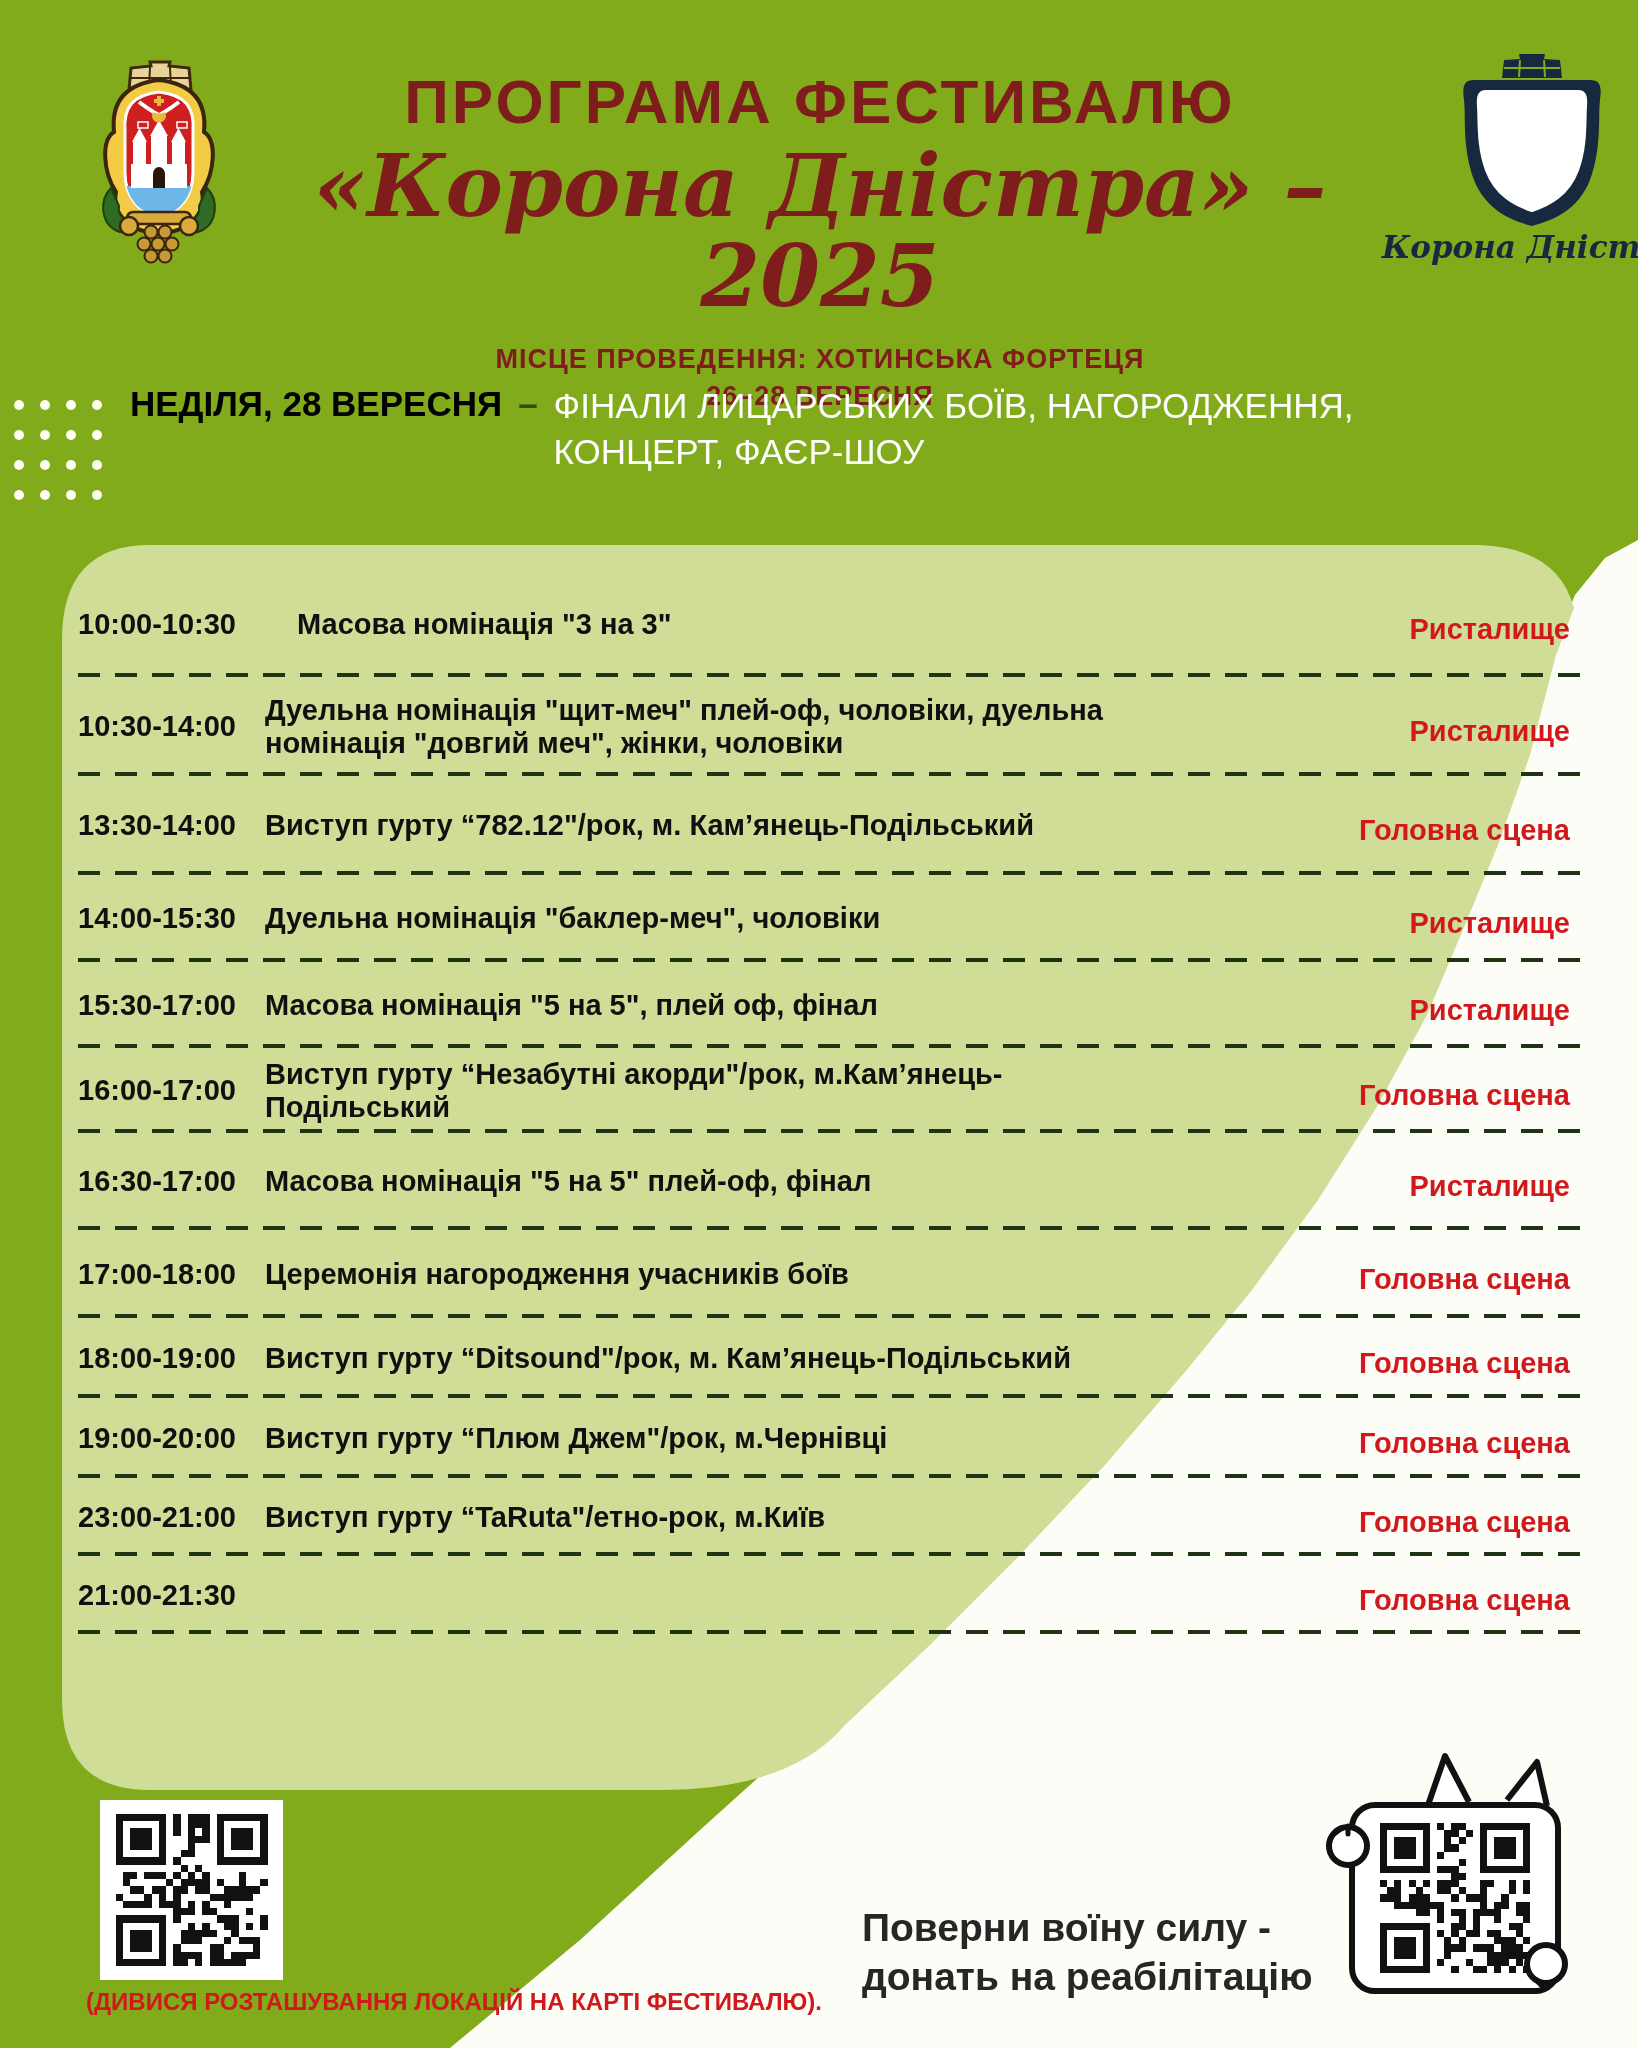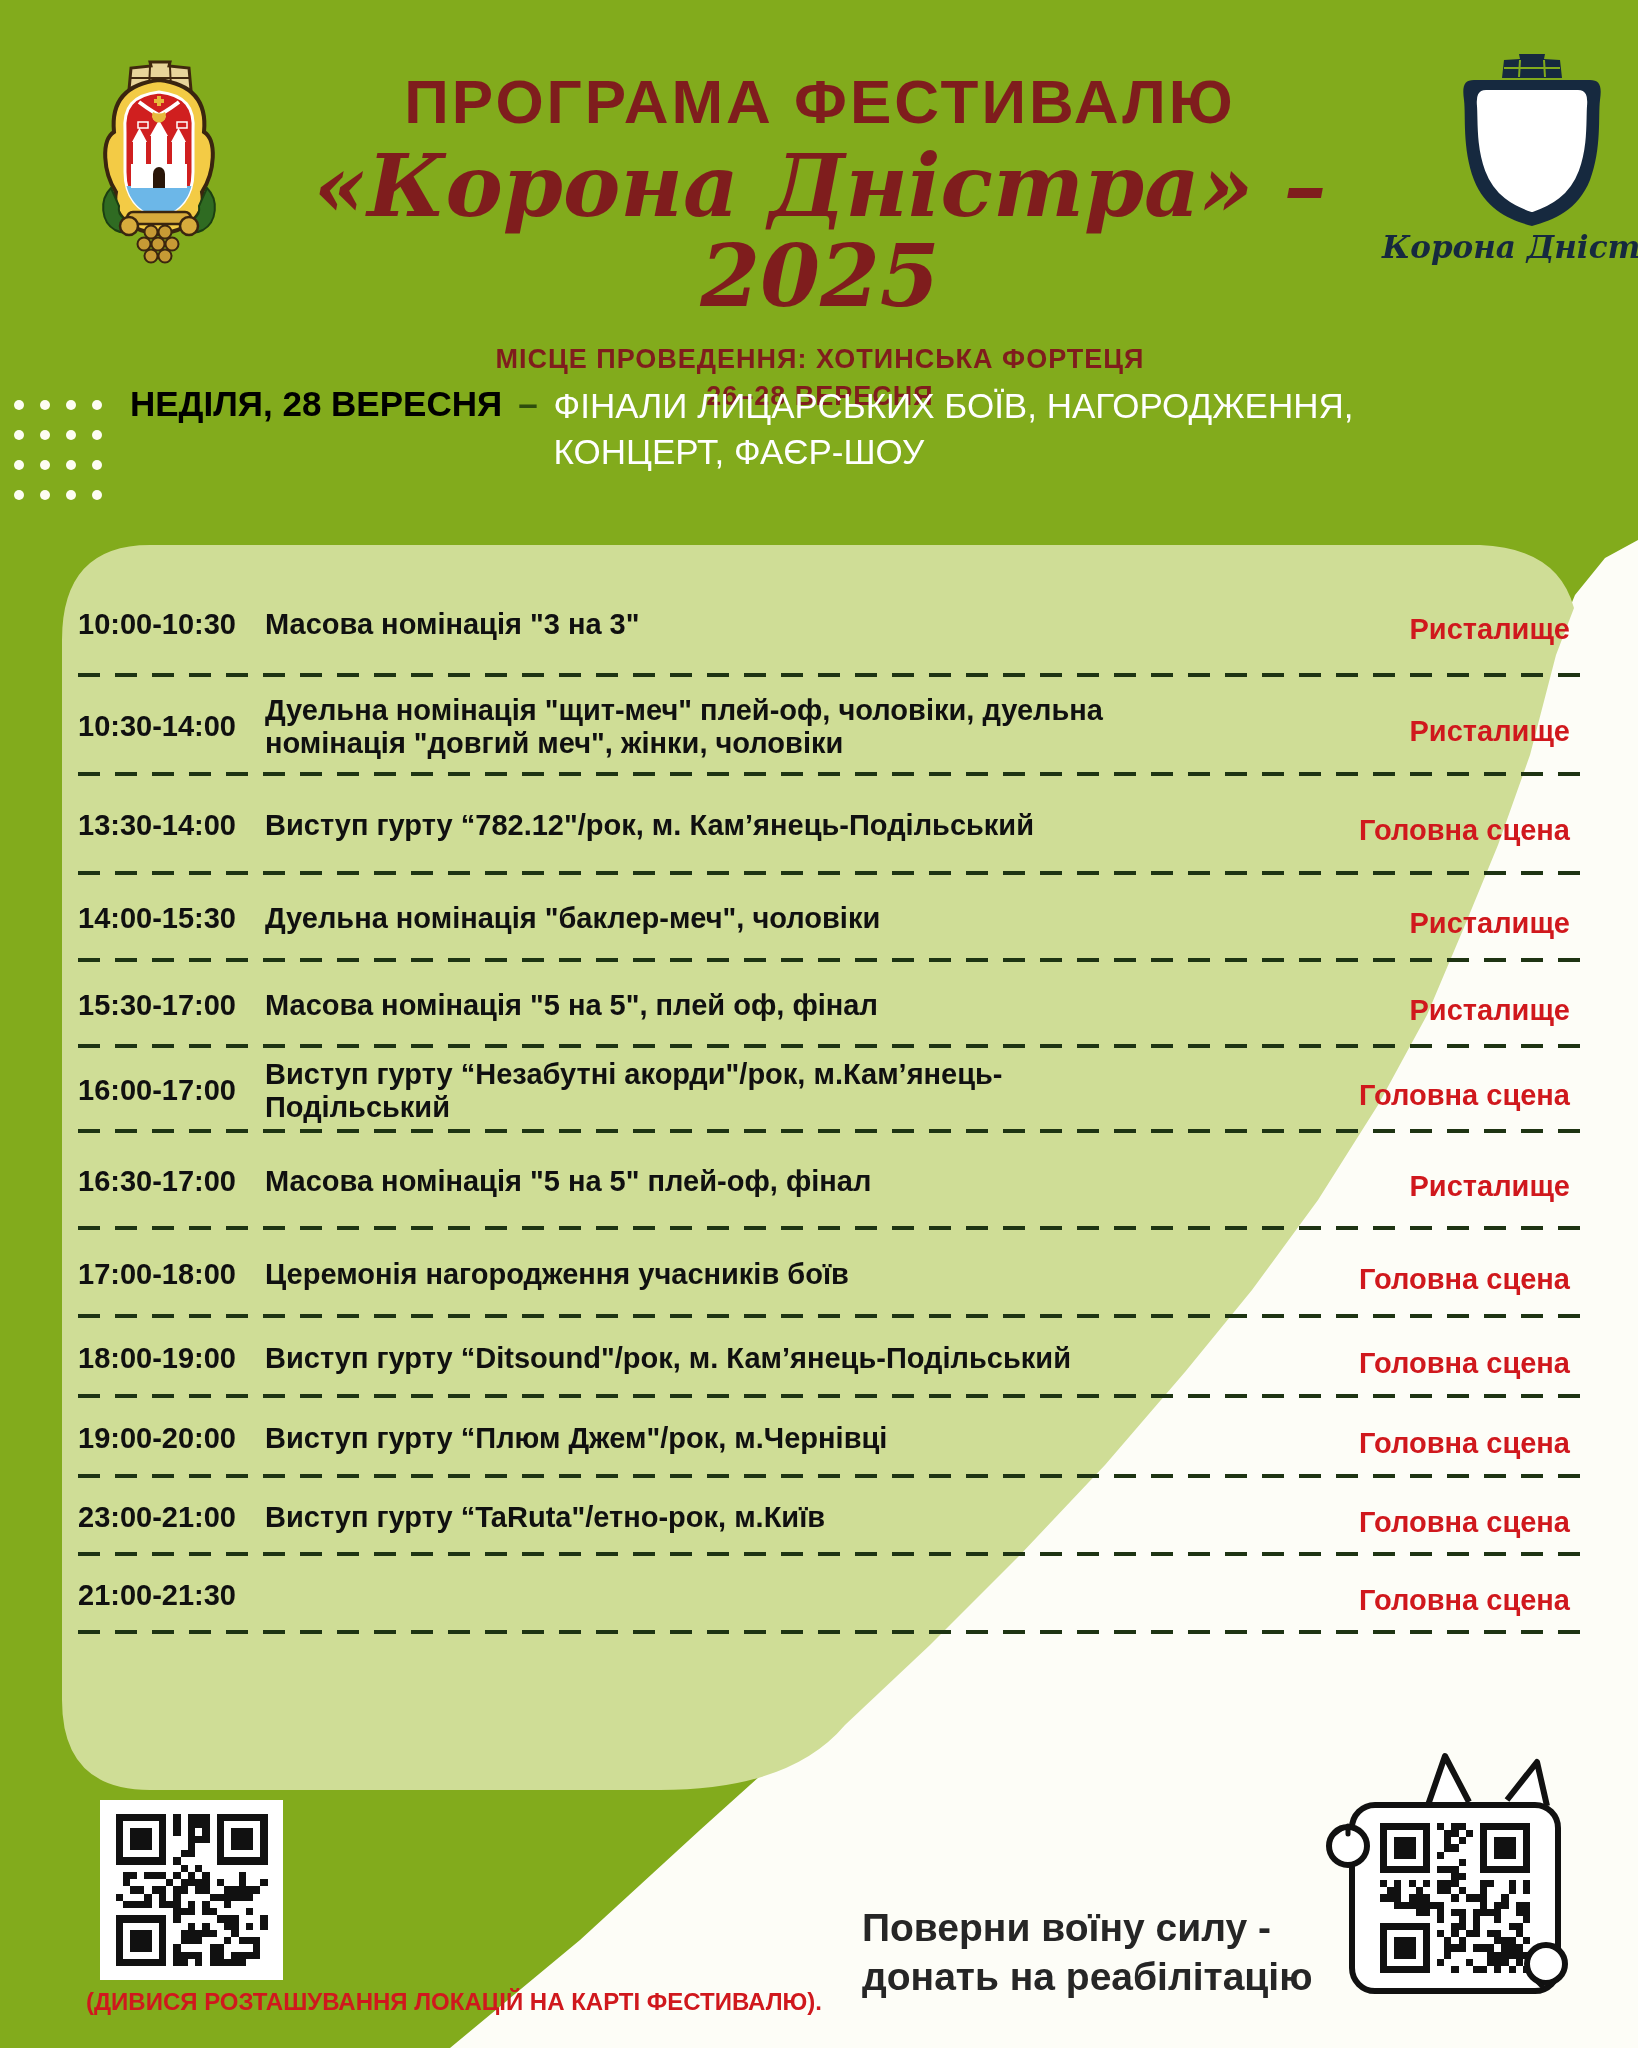--- a/index.html
+++ b/index.html
@@ -32,21 +32,21 @@
   .dots i{width:10px;height:10px;border-radius:50%;background:#fdfdf2;display:block;}
   .day-heading{position:absolute;left:130px;top:383px;display:flex;align-items:flex-start;gap:16px;}
   .day-label{color:#000000;font-size:35px;font-weight:bold;white-space:nowrap;line-height:1.2;}
   .day-sep{color:#2e4d0d;font-size:35px;font-weight:bold;line-height:1.2;}
   .day-desc{color:#fff;font-size:35px;font-weight:normal;line-height:1.32;}
   
   .schedule{position:absolute;left:78px;top:545px;width:1514px;padding-top:26px;}
   .row{position:relative;display:flex;align-items:center;}
   .row::after{content:"";position:absolute;left:0;right:0;bottom:0;height:4px;
     background:repeating-linear-gradient(90deg,#1e3413 0 22px,transparent 22px 37px);}
-  .row:nth-child(1){min-height:106px;}
+  .row:nth-child(1){min-height:106px;gap:32px;}
   .row:nth-child(2){min-height:99px;}
   .row:nth-child(3){min-height:99px;}
   .row:nth-child(4){min-height:87px;}
   .row:nth-child(5){min-height:86px;}
   .row:nth-child(6){min-height:85px;}
   .row:nth-child(7){min-height:97px;}
   .row:nth-child(8){min-height:88px;}
   .row:nth-child(9){min-height:80px;}
   .row:nth-child(10){min-height:80px;}
   .row:nth-child(11){min-height:78px;}

